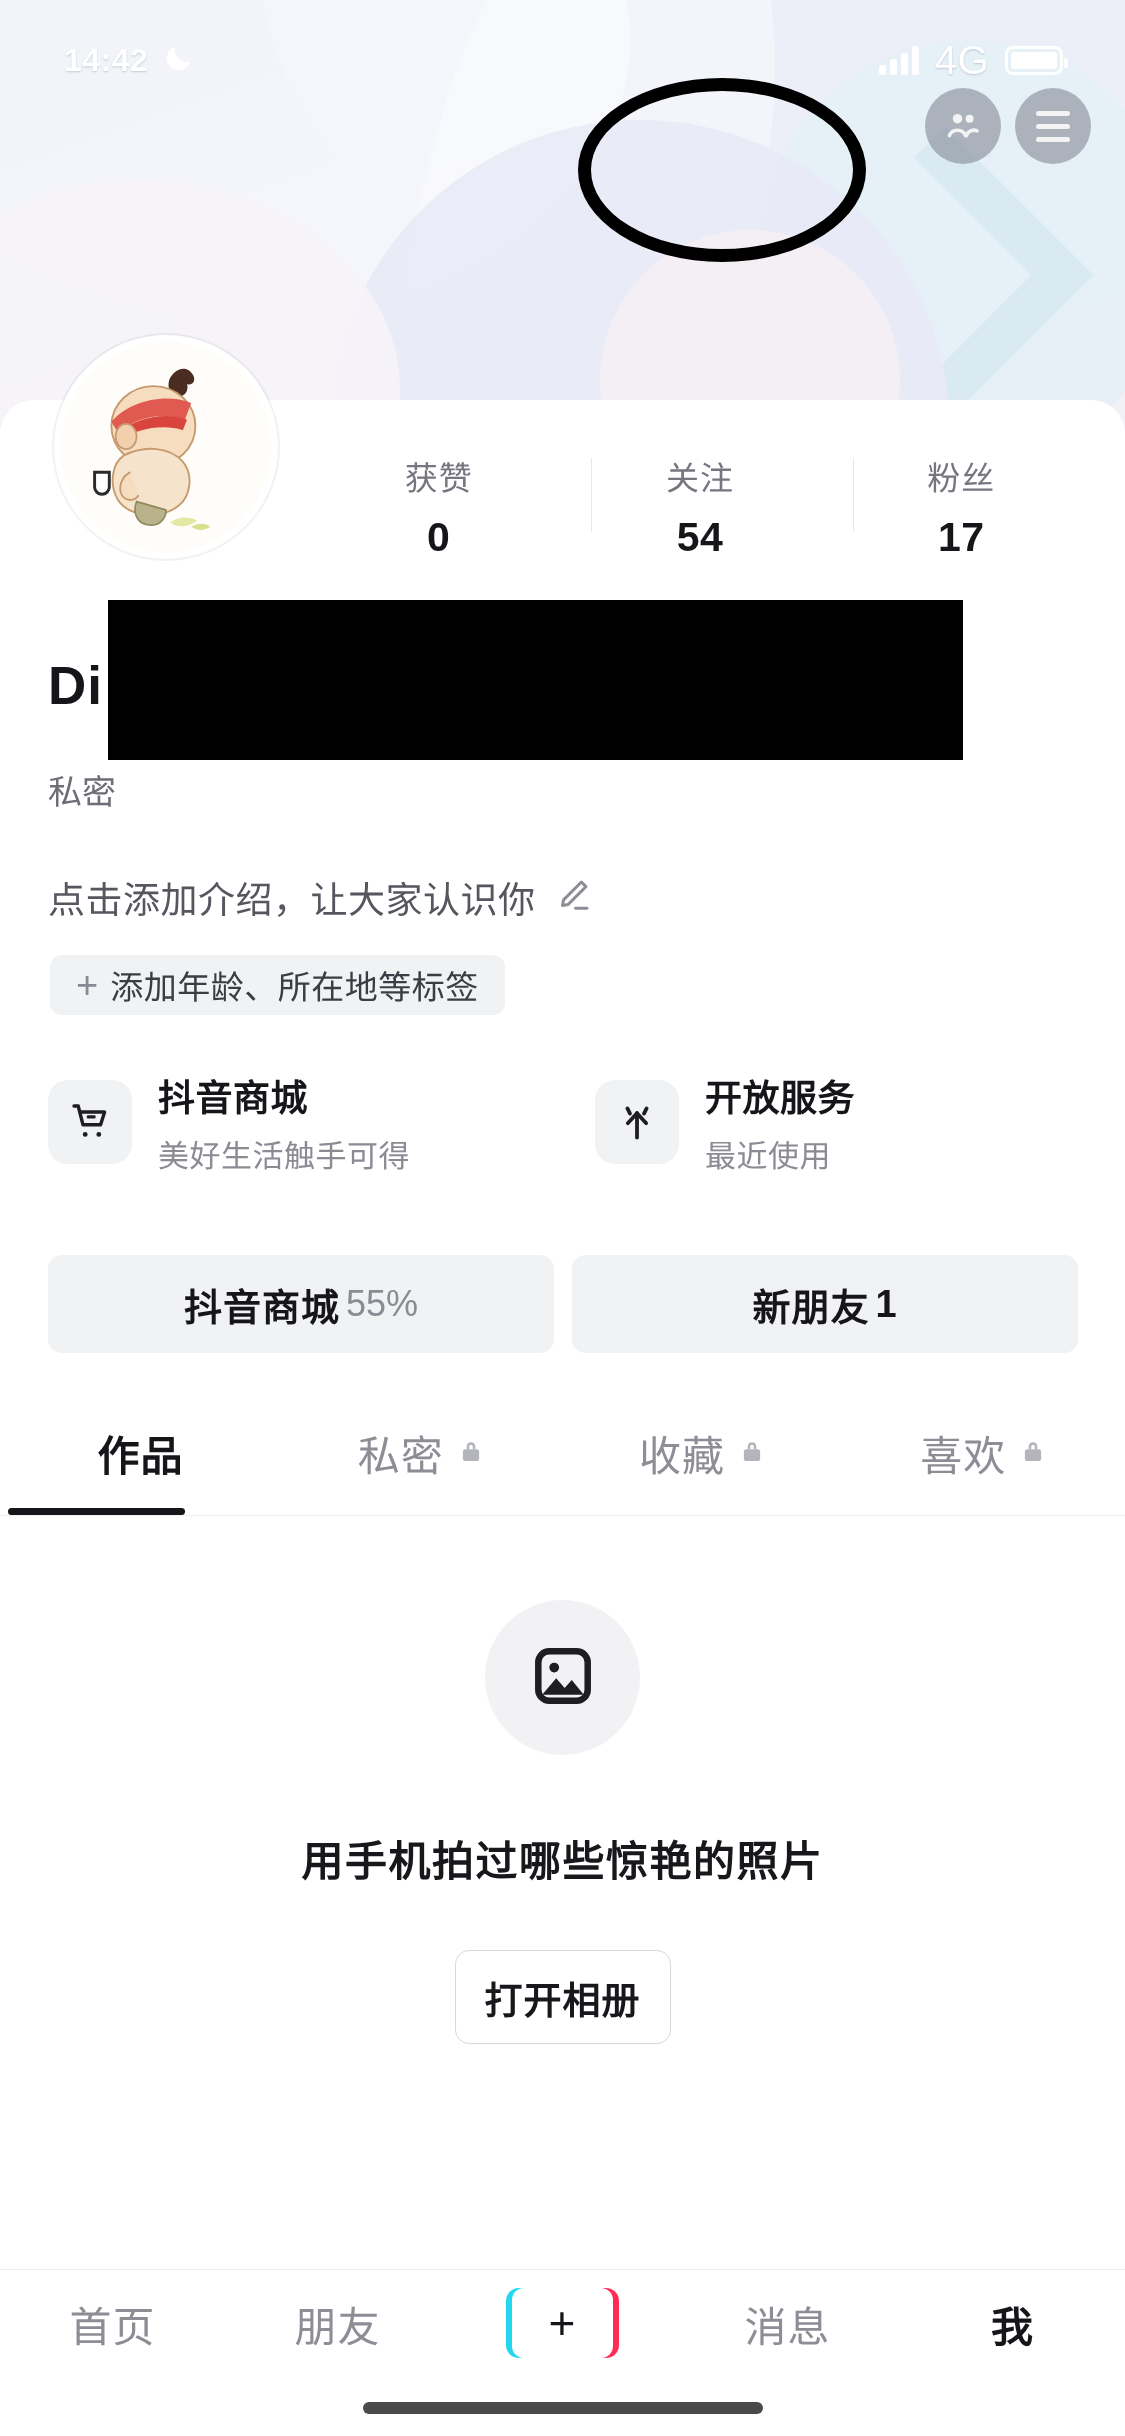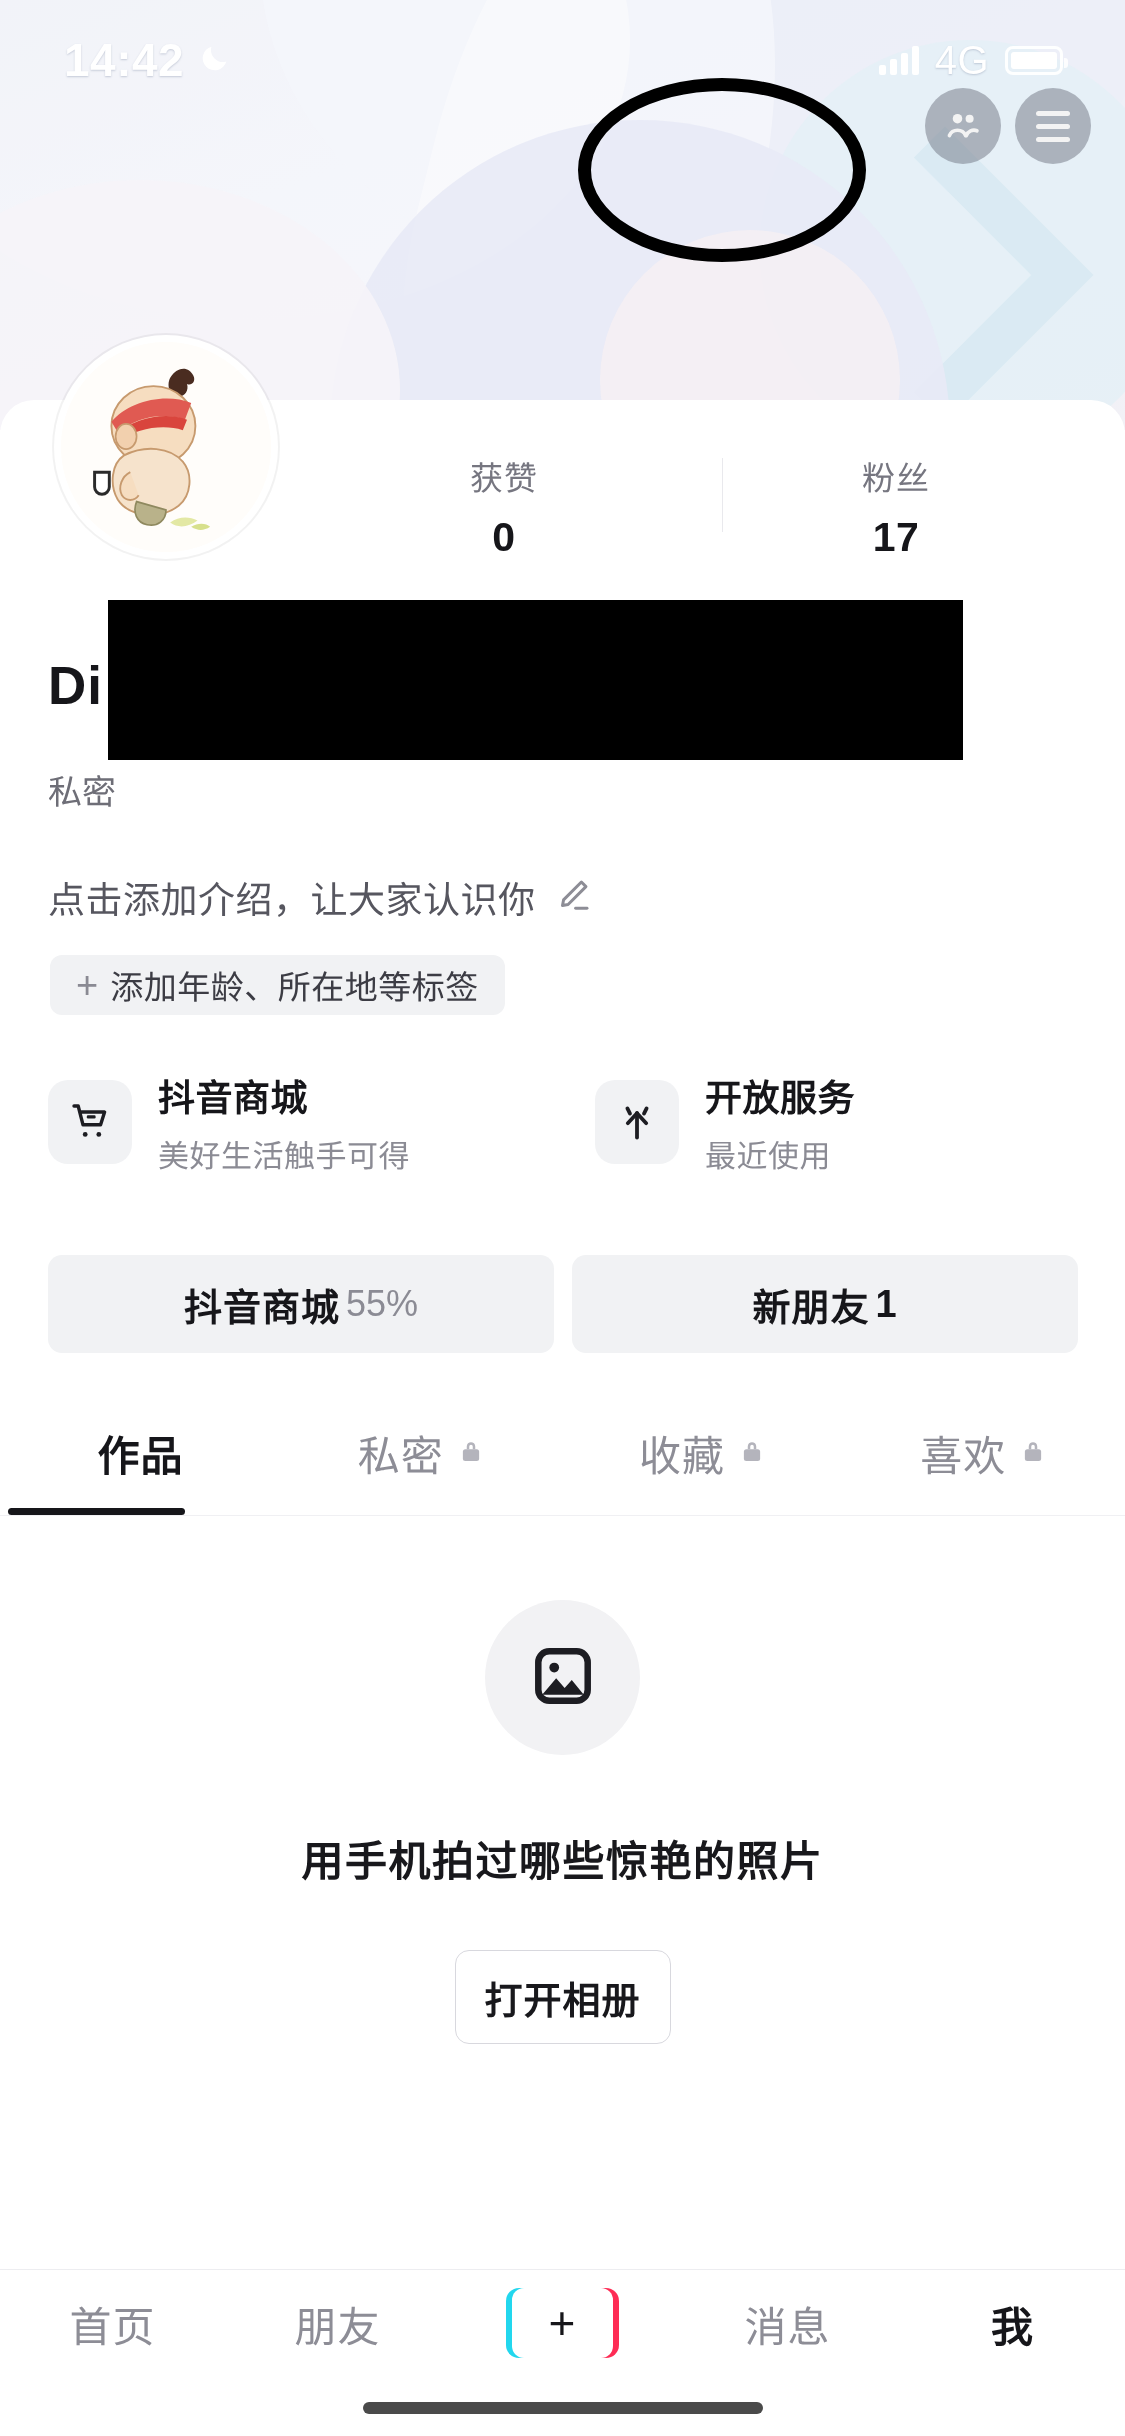--- a/index.html
+++ b/index.html
@@ -45,21 +45,21 @@
 
   
   .status-bar{
     position:absolute;left:0;top:0;width:1125px;height:120px;
     display:flex;align-items:center;justify-content:space-between;
     padding:0 62px 0 64px;
     color:#ffffff;
     z-index:20;
   }
   .status-left{display:flex;align-items:center;gap:14px;}
-  .status-time{font-size:46px;font-weight:600;letter-spacing:.5px;
+  .status-time{font-size:32px;font-weight:600;letter-spacing:.5px;
     text-shadow:0 1px 2px rgba(140,150,175,.45);}
   .moon-icon{display:block;}
   .status-right{display:flex;align-items:center;gap:16px;}
   .net-label{font-size:40px;font-weight:500;letter-spacing:.5px;
     text-shadow:0 1px 2px rgba(140,150,175,.45);}
   .signal{display:flex;align-items:flex-end;gap:4px;height:30px;}
   .signal i{display:block;width:7px;background:#ffffff;border-radius:2px;}
   .signal i:nth-child(1){height:10px;}
   .signal i:nth-child(2){height:16px;}
   .signal i:nth-child(3){height:22px;}
@@ -333,20 +333,24 @@
       </svg>
     </div>
   </div>
 
   <div class="stats">
     <div class="stat">
       <span class="stat-label">获赞</span>
       <span class="stat-value">0</span>
     </div>
     <div class="stat">
+      <span class="stat-label">关注</span>
+      <span class="stat-value">54</span>
+    </div>
+    <div class="stat">
       <span class="stat-label">粉丝</span>
       <span class="stat-value">17</span>
     </div>
   </div>
 
   <div class="nickname">Di</div>
   <div class="sub-line">私密</div>
   <div class="redaction"></div>
 
   <div class="bio-row">

